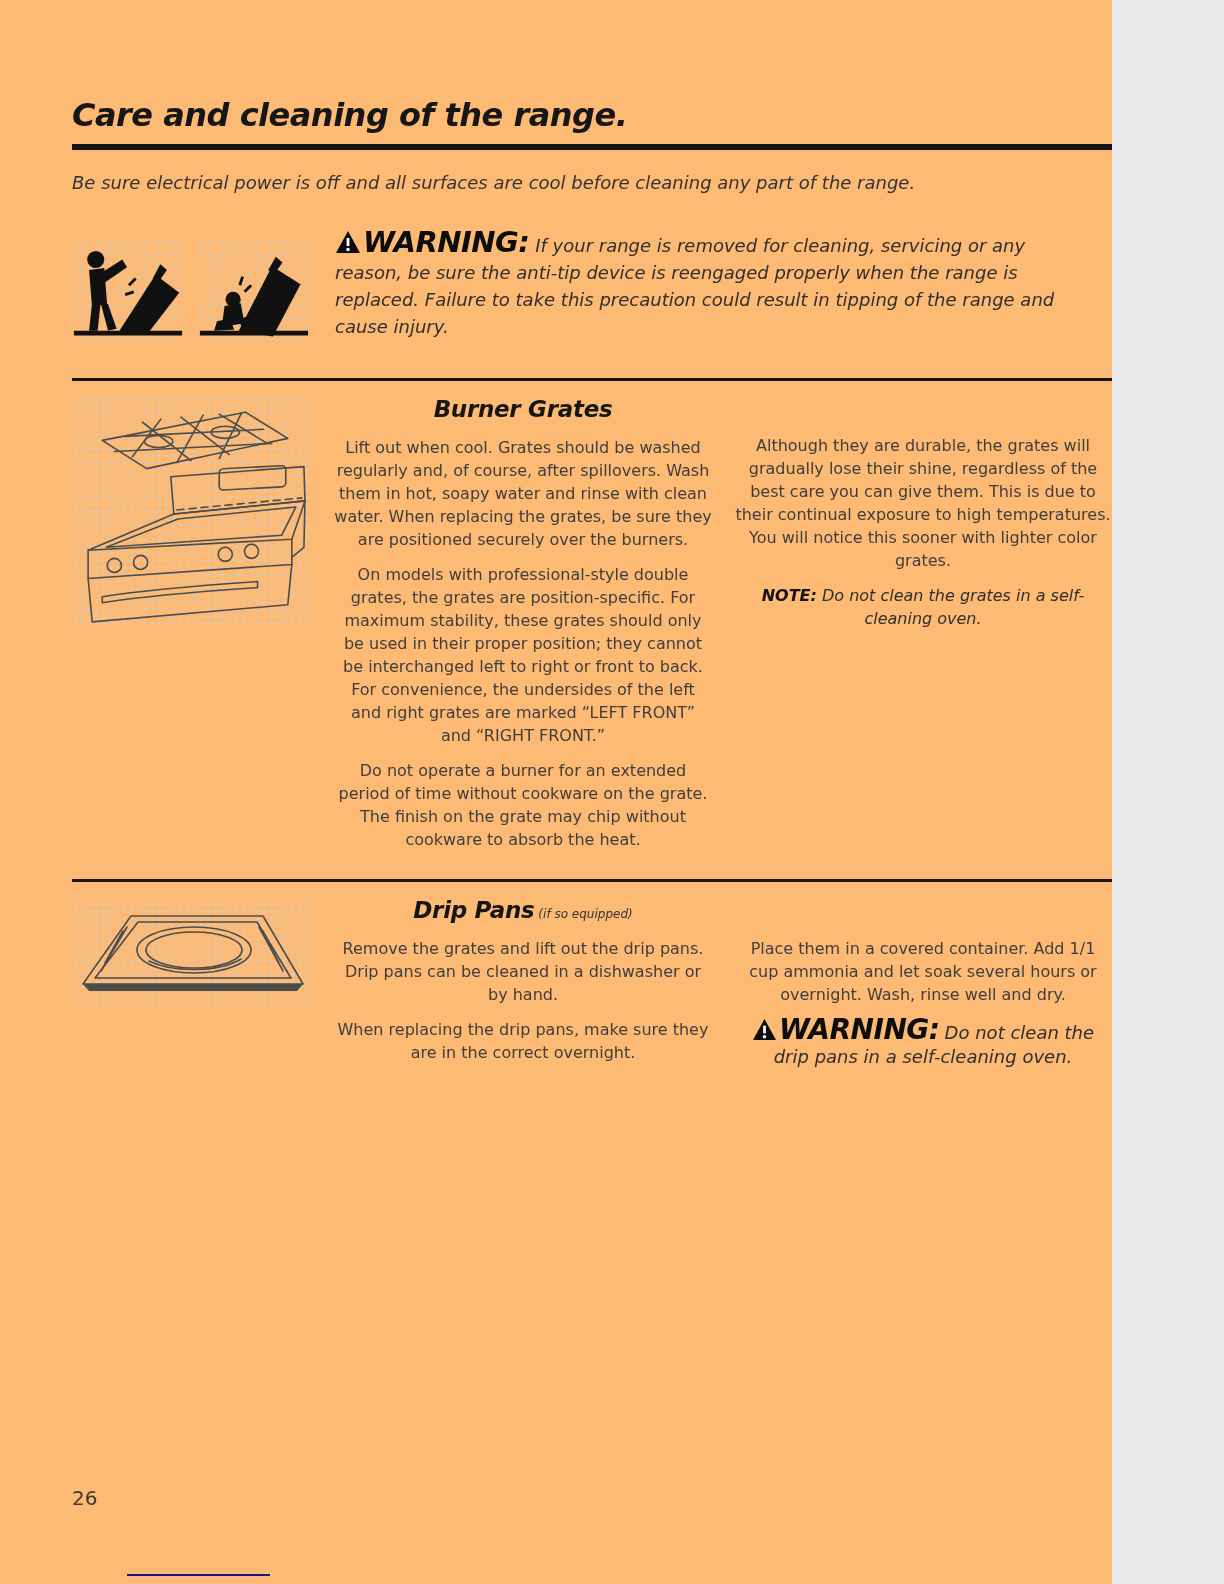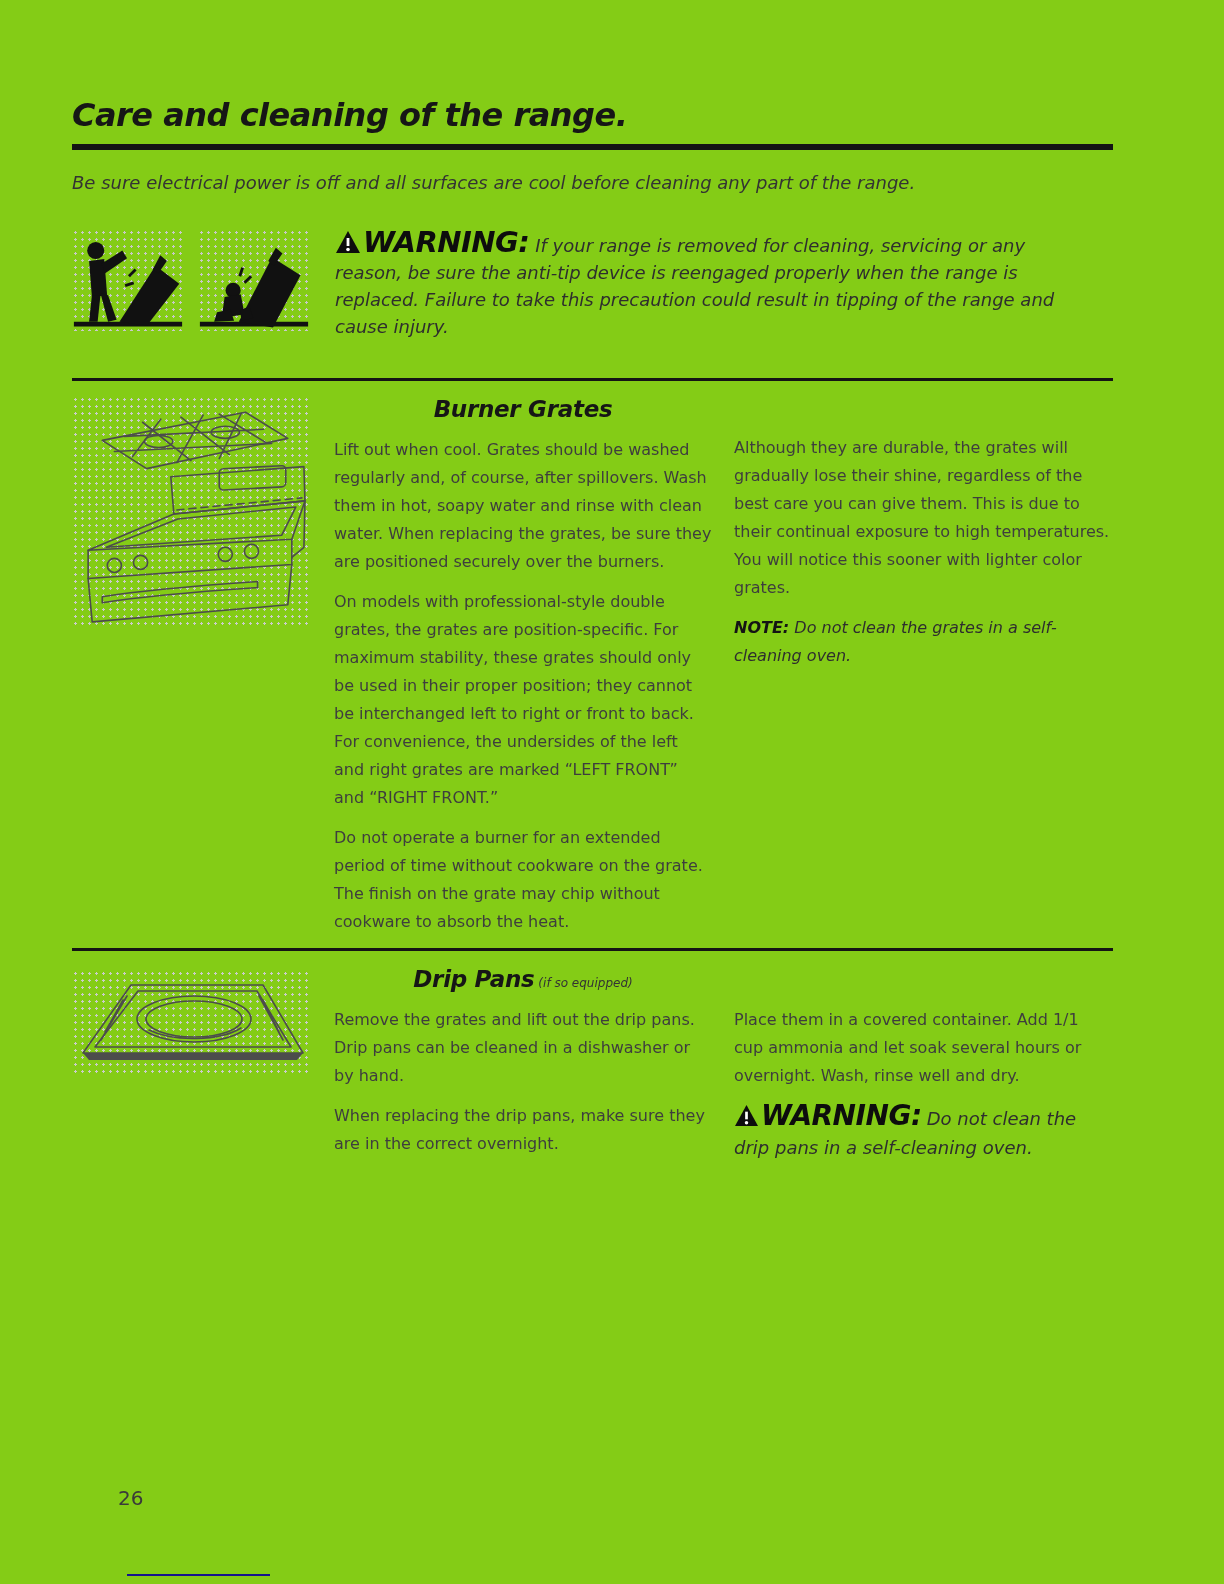--- a/index.html
+++ b/index.html
@@ -1,21 +1,21 @@
 <!DOCTYPE html>
 <html><head>
 <meta charset="utf-8">
 <style>
   * { margin: 0; padding: 0; box-sizing: border-box; }
   html, body { background: #e8e8e8; }
   .page {
     position: relative;
-    width: 1224px;
+    width: 1112px;
     height: 1584px;
-    background: #84cc16;
+    background: #fdba74;
     font-family: "DejaVu Sans", sans-serif;
     color: #3e3e3e;
     overflow: hidden;
   }
   .content {
     position: absolute;
     left: 72px;
     top: 96px;
     width: 1041px;
   }
@@ -32,21 +32,21 @@
   }
   .intro {
     margin-top: 22px;
     font-size: 18px;
     font-style: italic;
     color: #333;
   }
   .warning-row {
     margin-top: 36px;
     display: flex;
-    align-items: flex-start;
+    align-items: flex-end;
   }
   .pictograms { display: flex; gap: 14px; width: 263px; flex: 0 0 263px; }
   .picto {
     width: 112px; height: 102px;
     background-image: radial-gradient(#c9c9c9 1px, transparent 1.3px);
     background-size: 7px 7px;
   }
   .warn-body {
     font-size: 18px;
     font-style: italic;
@@ -90,37 +90,37 @@
   }
   .sec-heading .qualifier {
     font-size: 12px;
     font-weight: normal;
     color: #333;
     letter-spacing: 0;
     margin-left: 4px;
   }
   .col p {
     font-size: 16px;
-    line-height: 28px;
+    line-height: 23px;
     margin-bottom: 12px;
     color: #3e3e3e;
+    text-align: center;
   }
   .col p.note { font-style: italic; color: #2e2e2e; }
   .col p.note b { font-weight: bold; color: #141414; }
   .caution-p { margin-top: 2px; }
   .caution-p .alert-label { font-size: 28px; }
   .caution-text { font-size: 18px; font-style: italic; color: #2e2e2e; }
   .caution-wrap { font-size: 18px; font-style: italic; line-height: 27px; color: #2e2e2e; }
   .page-number {
     position: absolute;
     left: 72px;
     top: 1486px;
     font-size: 20px;
     color: #3a3a3a;
-    margin-left: 46px;
   }
   .footer-line {
     position: absolute;
     left: 127px;
     top: 1574px;
     width: 143px;
     height: 2px;
     background: #14148c;
   }
   svg .ink { fill: #111; }

